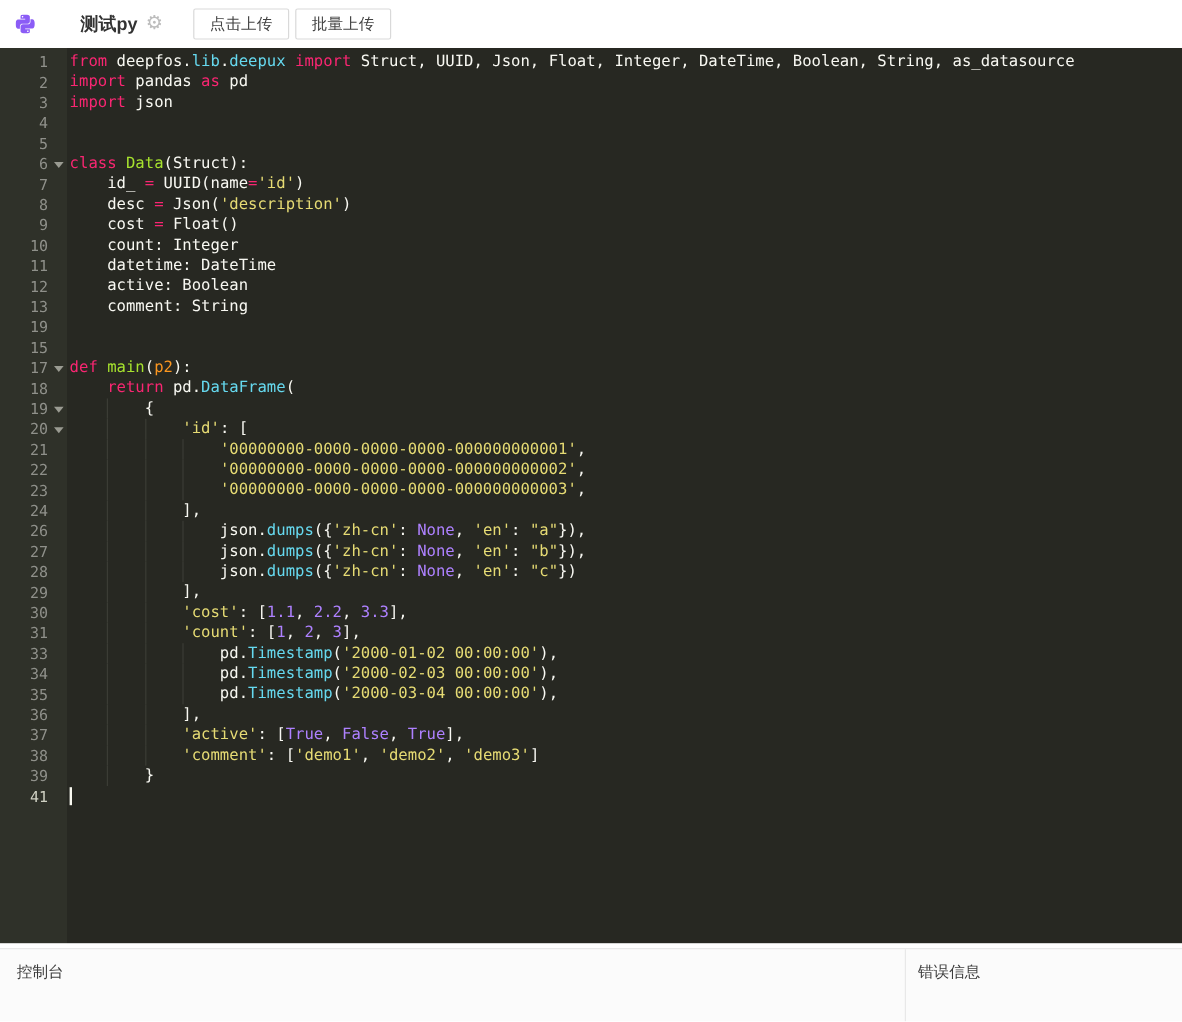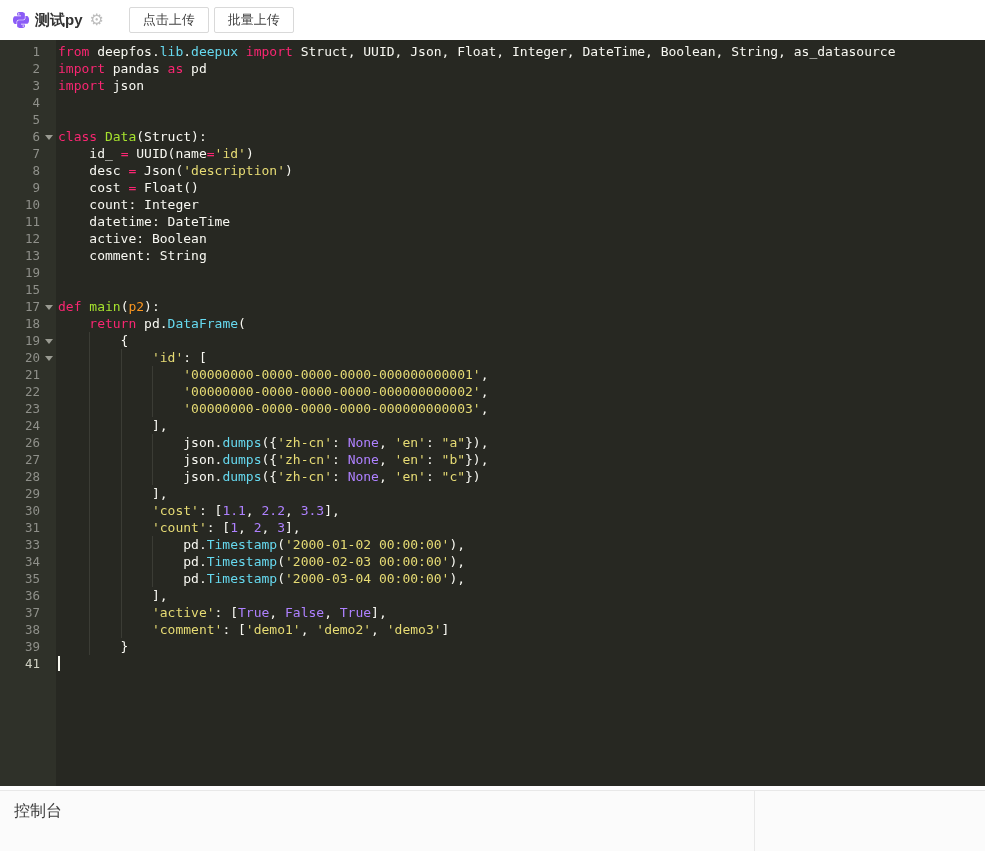--- a/index.html
+++ b/index.html
@@ -4,21 +4,21 @@
 <style>
   * { margin:0; padding:0; box-sizing:border-box; }
   html,body { width:985px; height:852px; overflow:hidden; background:#fff;
               font-family:"Liberation Sans", sans-serif; }
 
   
   .hdr { height:40px; background:var(--header-bg); display:flex; align-items:center;
          padding-left:13px; }
   .pyicon { width:16px; height:16px; display:inline-flex; margin-right:6px; }
   .pyicon svg { width:16px; height:16px; }
-  .title { font-size:15px; font-weight:bold; color:var(--text-dark); }
+  .title { font-size:15px; font-weight:bold; color:var(--text-dark);margin-left:32px; }
   .gear { color:#bdbdbd; font-size:16px; margin-left:7px; cursor:pointer; line-height:1; }
   .btn { margin-left:25px; height:26px; padding:0 13px; background:#fff;
          border:1px solid var(--btn-border); border-radius:2px; font-size:13px;
          color:#434343; cursor:pointer; font-family:"Liberation Sans",sans-serif; }
   .btn + .btn { margin-left:5px; }
 
   
   .editor { height:746px; overflow:hidden;
             background:linear-gradient(90deg, var(--bg-gutter) 56px, var(--bg-editor) 56px);
             font-family:"DejaVu Sans Mono","Liberation Mono",monospace;
@@ -45,21 +45,21 @@
   .t-n { color:var(--const); }
   .cursor { position:absolute; left:2px; top:1px; width:1.5px; height:15px;
             background:#f8f8f0; }
 
   
   .bottom { margin-top:4px; height:61px; border-top:1px solid var(--panel-border);
             background:var(--panel-bg); display:flex; }
   .console { width:755px; border-right:1px solid var(--panel-border);
              padding:10px 14px; }
   .errors { flex:1; padding:10px 10px; }
-  .ptitle { font-size:16px; color:#3c3c3c; }
+  .ptitle { font-size:13px; color:#3c3c3c; }
 </style>
 </head>
 <body>
 
 <header class="hdr">
   <span class="pyicon">
     <svg viewBox="0 0 24 24" fill="#8B5CF6" xmlns="http://www.w3.org/2000/svg">
         <path d="M14.25.18l.9.2.73.26.59.3.45.32.34.34.25.34.16.33.1.3.04.26.02.2-.01.13V8.5l-.05.63-.13.55-.21.46-.26.38-.3.31-.33.25-.35.19-.35.14-.33.1-.3.07-.26.04-.21.02H8.77l-.69.05-.59.14-.5.22-.41.27-.33.32-.27.35-.2.36-.15.37-.1.35-.07.32-.04.27-.02.21v3.06H3.17l-.21-.03-.28-.07-.32-.12-.35-.18-.36-.26-.36-.36-.35-.46-.32-.59-.28-.73-.21-.88-.14-1.05-.05-1.23.06-1.22.16-1.04.24-.87.32-.71.36-.57.4-.44.42-.33.42-.24.4-.16.36-.1.32-.05.24-.01h.16l.06.01h8.16v-.83H6.18l-.01-2.75-.02-.37.05-.34.11-.31.17-.28.25-.26.31-.23.38-.2.44-.18.51-.15.58-.12.64-.1.71-.06.77-.04.84-.02 1.27.05zm-6.3 1.98l-.23.33-.08.41.08.41.23.34.33.22.41.09.41-.09.33-.22.23-.34.08-.41-.08-.41-.23-.33-.33-.22-.41-.09-.41.09zm13.09 3.95l.28.06.32.12.35.18.36.27.36.35.35.47.32.59.28.73.21.88.14 1.04.05 1.23-.06 1.23-.16 1.04-.24.86-.32.71-.36.57-.4.45-.42.33-.42.24-.4.16-.36.09-.32.05-.24.02-.16-.01h-8.22v.82h5.84l.01 2.76.02.36-.05.34-.11.31-.17.29-.25.25-.31.24-.38.2-.44.17-.51.15-.58.13-.64.09-.71.07-.77.04-.84.01-1.27-.04-1.07-.14-.9-.2-.73-.25-.59-.3-.45-.33-.34-.34-.25-.34-.16-.33-.1-.3-.04-.25-.02-.2.01-.13v-5.34l.05-.64.13-.54.21-.46.26-.38.3-.32.33-.24.35-.2.35-.14.33-.1.3-.06.26-.04.21-.02.13-.01h5.84l.69-.05.59-.14.5-.21.41-.28.33-.32.27-.35.2-.36.15-.36.1-.35.07-.32.04-.28.02-.21V6.07h2.09l.14.01zm-6.47 14.25l-.23.33-.08.41.08.41.23.33.33.23.41.08.41-.08.33-.23.23-.33.08-.41-.08-.41-.23-.33-.33-.23-.41-.08-.41.08z"></path>
       </svg>
   </span>
@@ -330,13 +330,16 @@
         </div>
         <div class="code"><span class="cursor"></span></div>
       </div>
     </div>
 </div>
 
 <div class="bottom">
   <section class="console">
     <div class="ptitle">控制台</div>
   </section>
+  <section class="errors">
+    <div class="ptitle">错误信息</div>
+  </section>
 </div>
 
 </body></html>

